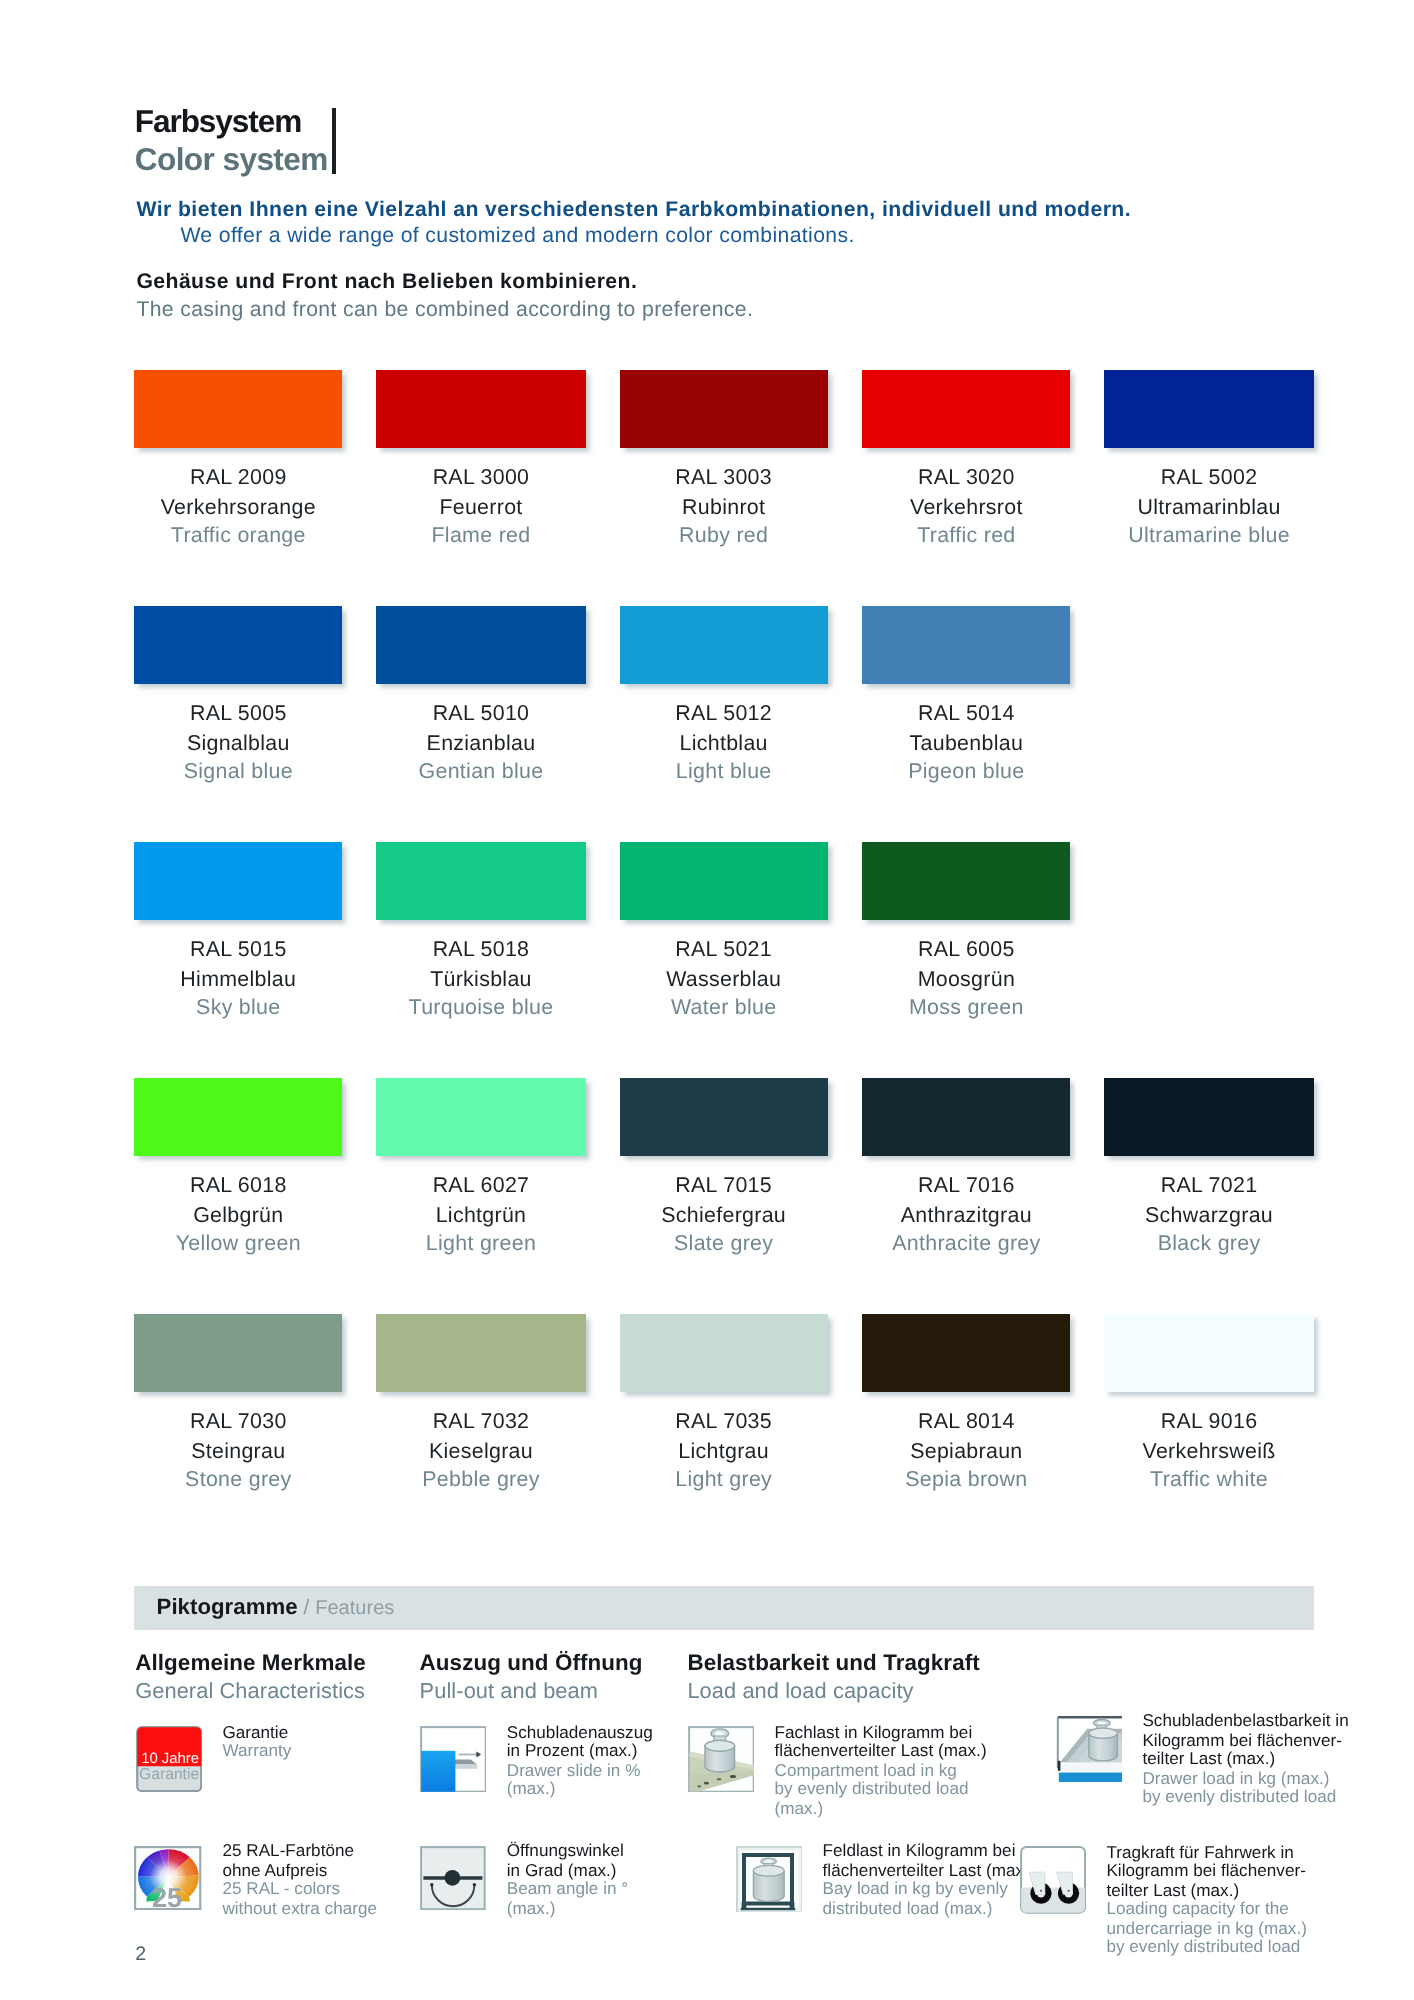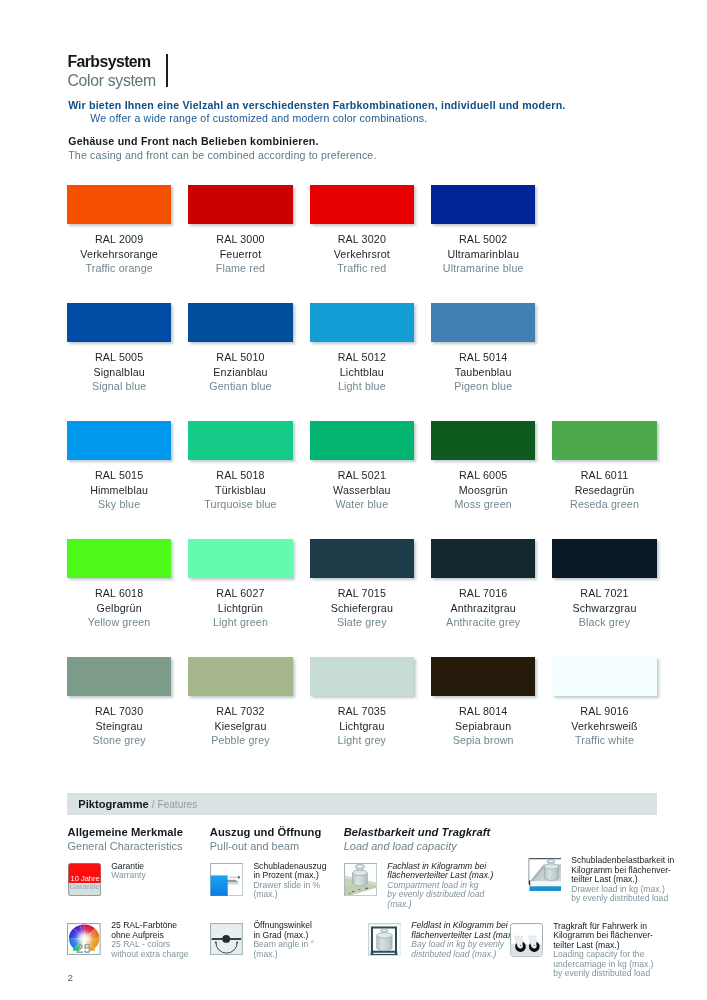--- a/index.html
+++ b/index.html
@@ -5,21 +5,21 @@
 <style>
   html,body{margin:0;padding:0;}
   body{width:707px;height:1000px;background:#ffffff;font-family:"Liberation Sans",sans-serif;
        -webkit-font-smoothing:antialiased;overflow:hidden;position:relative;}
   .page{position:absolute;inset:0;}
 
   
   .hdr{position:absolute;left:67.4px;top:51.6px;}
   .hdr-rule{position:absolute;left:165.6px;top:54.2px;width:2.2px;height:33.2px;background:#1b1f23;}
   .hdr-de{font-size:15.8px;font-weight:bold;color:#14181c;letter-spacing:-.55px;line-height:19.8px;}
-  .hdr-en{font-size:15.8px;font-weight:normal;color:#5d737a;letter-spacing:-.3px;line-height:19.8px;}
+  .hdr-en{font-size:15.8px;font-weight:bold;color:#5d737a;letter-spacing:-.3px;line-height:19.8px;}
 
   .intro{position:absolute;left:68.2px;top:99.0px;}
   .intro .de-blue{font-size:10.6px;font-weight:bold;letter-spacing:.22px;color:#104e86;line-height:13.4px;}
   .intro .en-blue{font-size:10.6px;letter-spacing:.18px;color:#1a5b96;line-height:13.4px;margin-left:22px;}
   .intro2{position:absolute;left:68.2px;top:135.0px;}
   .intro2 .de{font-size:10.6px;font-weight:bold;letter-spacing:.22px;color:#15191d;line-height:13.5px;}
   .intro2 .en{font-size:10.6px;letter-spacing:.18px;color:#5f7882;line-height:13.5px;}
 
   
   .grid{position:absolute;left:67px;top:185px;width:592px;}
@@ -80,20 +80,26 @@
           <div class="cname">Verkehrsorange</div>
           <div class="cen">Traffic orange</div>
         </div>
         <div class="cell">
           <div class="chip" style="background: rgb(204, 0, 0);"></div>
           <div class="cname first">RAL 3000</div>
           <div class="cname">Feuerrot</div>
           <div class="cen">Flame red</div>
         </div>
         <div class="cell">
+          <div class="chip" style="background: rgb(154, 3, 3);"></div>
+          <div class="cname first">RAL 3003</div>
+          <div class="cname">Rubinrot</div>
+          <div class="cen">Ruby red</div>
+        </div>
+        <div class="cell">
           <div class="chip" style="background: rgb(230, 0, 0);"></div>
           <div class="cname first">RAL 3020</div>
           <div class="cname">Verkehrsrot</div>
           <div class="cen">Traffic red</div>
         </div>
         <div class="cell">
           <div class="chip" style="background: rgb(2, 35, 150);"></div>
           <div class="cname first">RAL 5002</div>
           <div class="cname">Ultramarinblau</div>
           <div class="cen">Ultramarine blue</div>
@@ -142,26 +148,20 @@
           <div class="chip" style="background: rgb(3, 180, 113);"></div>
           <div class="cname first">RAL 5021</div>
           <div class="cname">Wasserblau</div>
           <div class="cen">Water blue</div>
         </div>
         <div class="cell">
           <div class="chip" style="background: rgb(15, 90, 31);"></div>
           <div class="cname first">RAL 6005</div>
           <div class="cname">Moosgrün</div>
           <div class="cen">Moss green</div>
-        </div>
-        <div class="cell">
-          <div class="chip" style="background: rgb(76, 170, 76);"></div>
-          <div class="cname first">RAL 6011</div>
-          <div class="cname">Resedagrün</div>
-          <div class="cen">Reseda green</div>
         </div>
       </div>
       <div class="srow">
         <div class="cell">
           <div class="chip" style="background: rgb(76, 249, 24);"></div>
           <div class="cname first">RAL 6018</div>
           <div class="cname">Gelbgrün</div>
           <div class="cen">Yellow green</div>
         </div>
         <div class="cell">
@@ -317,21 +317,21 @@
  <circle cx="27.2" cy="19.4" r="0.85" fill="#233036"></circle>
 </svg></div>
           <div class="itxt">
             <div class="de">Öffnungswinkel</div>
             <div class="de">in Grad (max.)</div>
             <div class="en">Beam angle in °</div>
             <div class="en">(max.)</div>
           </div>
         </div>
       </div>
-      <div class="col" style="left: 276.1px; font-style: italic;">
+      <div class="col" style="left: 276.1px;">
         <div class="col-h-de">Belastbarkeit und Tragkraft</div>
         <div class="col-h-en">Load and load capacity</div>
         <div class="item" style="top: 38.4px; left: 0px;">
           <div class="ico"><svg viewBox="0 0 33.4 33.4" width="33.4" height="33.4">
  <rect x="0.55" y="0.55" width="32.3" height="32.3" fill="#fdfefe" stroke="#9fb3b7" stroke-width="1.0"></rect>
  <g>
   <path d="M0.8 12.8 L32.9 19.8 L32.9 24.6 L5.0 32.8 L0.8 32.8 Z" fill="#c9d2ba"></path>
   <path d="M0.8 12.8 L32.9 19.8 L32.9 22.0 L0.8 15.4 Z" fill="#d6dcc6"></path>
   <path d="M0.8 24.0 L32.9 22.6 L32.9 24.6 L5.0 32.8 L0.8 32.8 Z" fill="#bcc7ab" opacity=".45"></path>
  </g>

